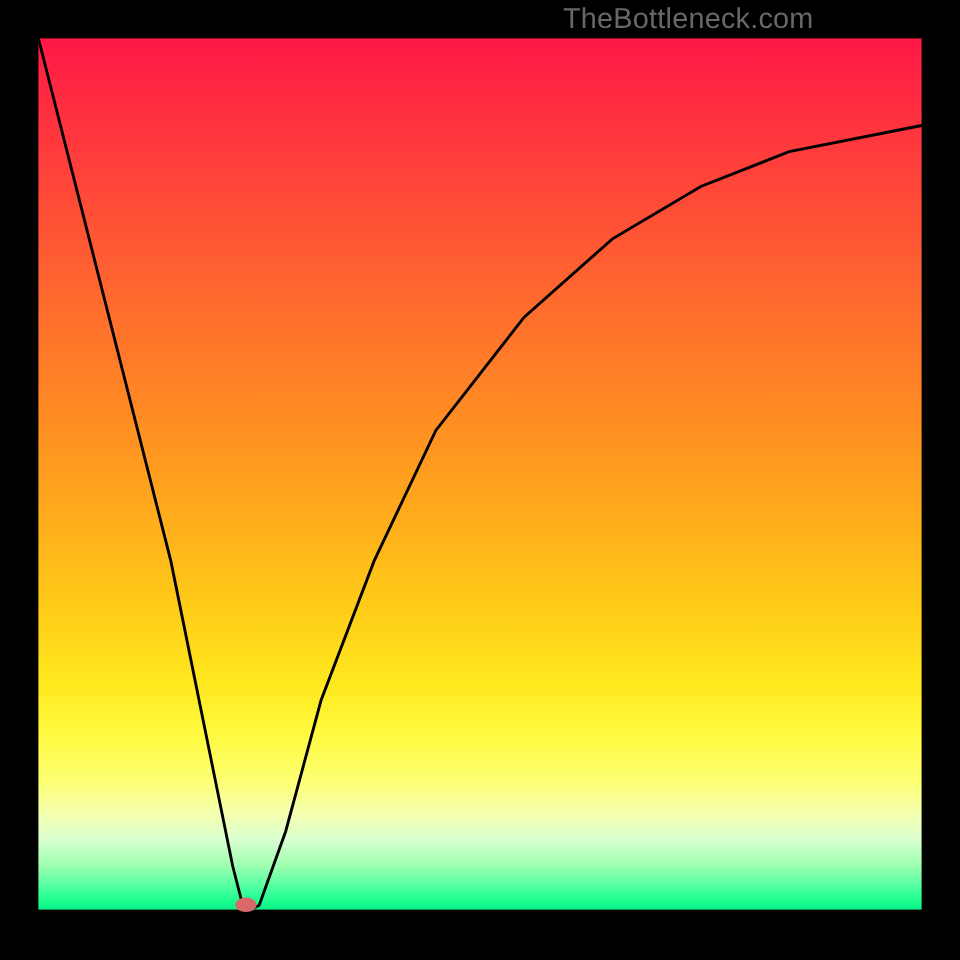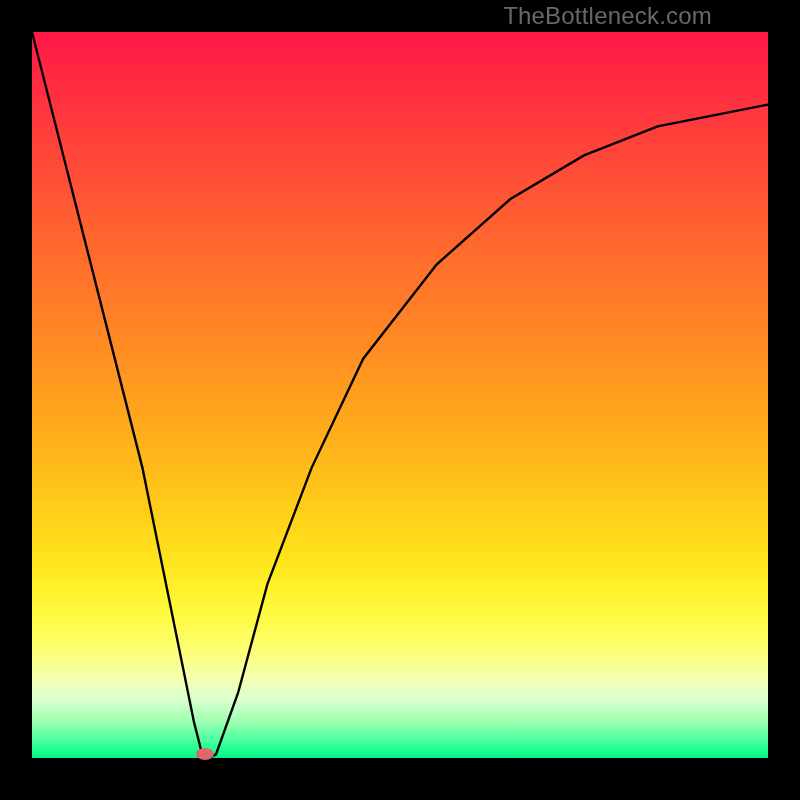--- a/index.html
+++ b/index.html
@@ -9,21 +9,20 @@
     height: 800px;
     overflow: hidden;
     background: #000;
     font-family: Arial, Helvetica, sans-serif;
   }
   .outer {
     width: 684px;
     height: 800px;
     background: #000;
     position: relative;
-    padding-left: 34px;
   }
   .watermark {
     position: absolute;
     top: 2px;
     right: 6px;
     font-size: 24px;
     font-weight: 500;
     color: #686868;
     font-family: Verdana, Arial, sans-serif;
     letter-spacing: 0.2px;

